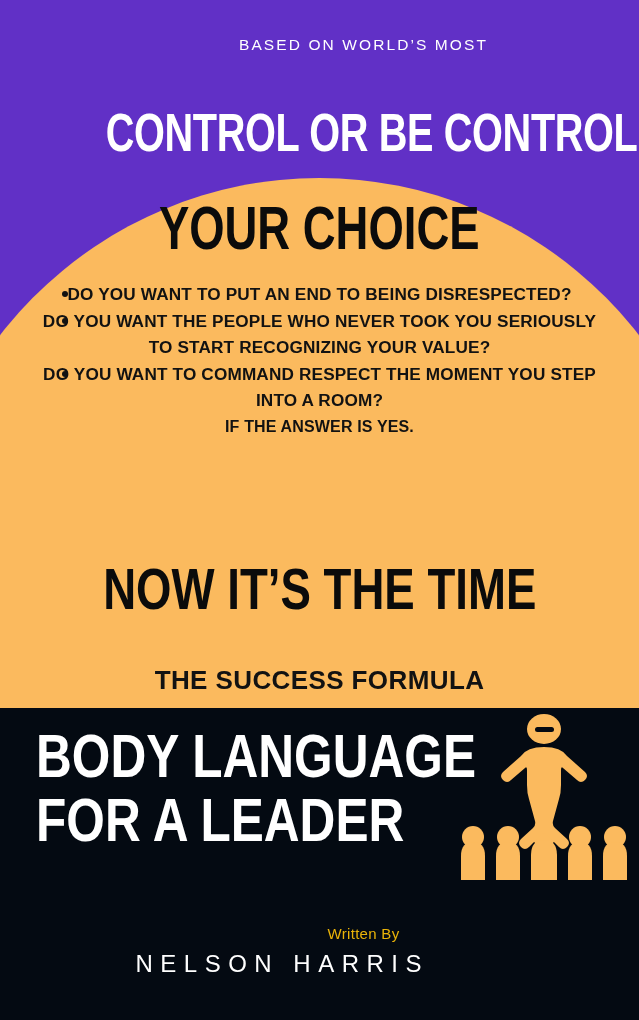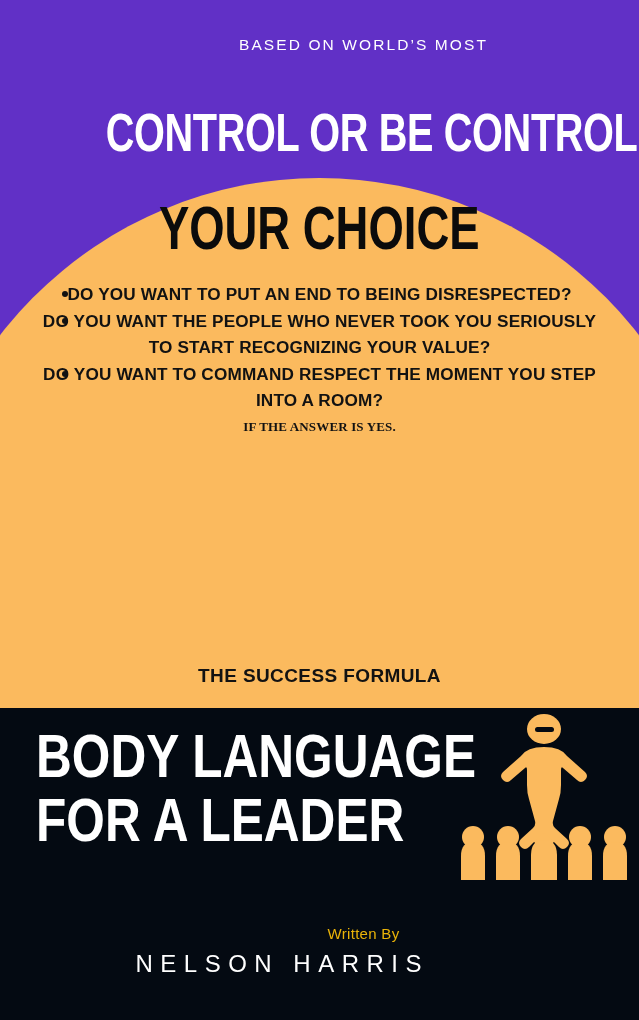--- a/index.html
+++ b/index.html
@@ -153,37 +153,36 @@
     width: 6px;
     height: 6px;
     border-radius: 50%;
     background: #121212;
   }
   .answer-line {
     position: relative;
     width: 639px;
     text-align: center;
     color: #121212;
-    font-size: 13px;
+    font-size: 16px;
     font-weight: bold;
     letter-spacing: 0.15px;
     line-height: 26.6px;
     text-transform: uppercase;
-    font-family: Liberation Serif, serif;
   }
 
   
   .subtitle-formula {
     position: absolute;
     left: 0;
     top: 665px;
     width: 639px;
     text-align: center;
     color: #121212;
-    font-size: 19px;
+    font-size: 26px;
     font-weight: bold;
     letter-spacing: 0.4px;
     text-transform: uppercase;
   }
 
   
   .book-title {
     position: absolute;
     left: 36px;
     top: 724px;
@@ -266,20 +265,23 @@
       <span class="bullet-dot"></span>
       <span>DO YOU WANT THE PEOPLE WHO NEVER TOOK YOU SERIOUSLY TO START RECOGNIZING YOUR VALUE?</span>
     </div>
     <div class="bullet-item">
       <span class="bullet-dot"></span>
       <span>DO YOU WANT TO COMMAND RESPECT THE MOMENT YOU STEP INTO A ROOM?</span>
     </div>
     <div class="answer-line">IF THE ANSWER IS YES.</div>
   </div>
 
+  <div class="headline-now">
+    <span class="display">NOW IT’S THE TIME</span>
+  </div>
 
   <div class="subtitle-formula">THE SUCCESS FORMULA</div>
 
   <div class="book-title">
     <span class="display">BODY LANGUAGE</span>
     <span class="display">FOR A LEADER</span>
   </div>
 
   <svg class="figures" viewBox="0 0 184 168">
     <g fill="#FBBA5E">

